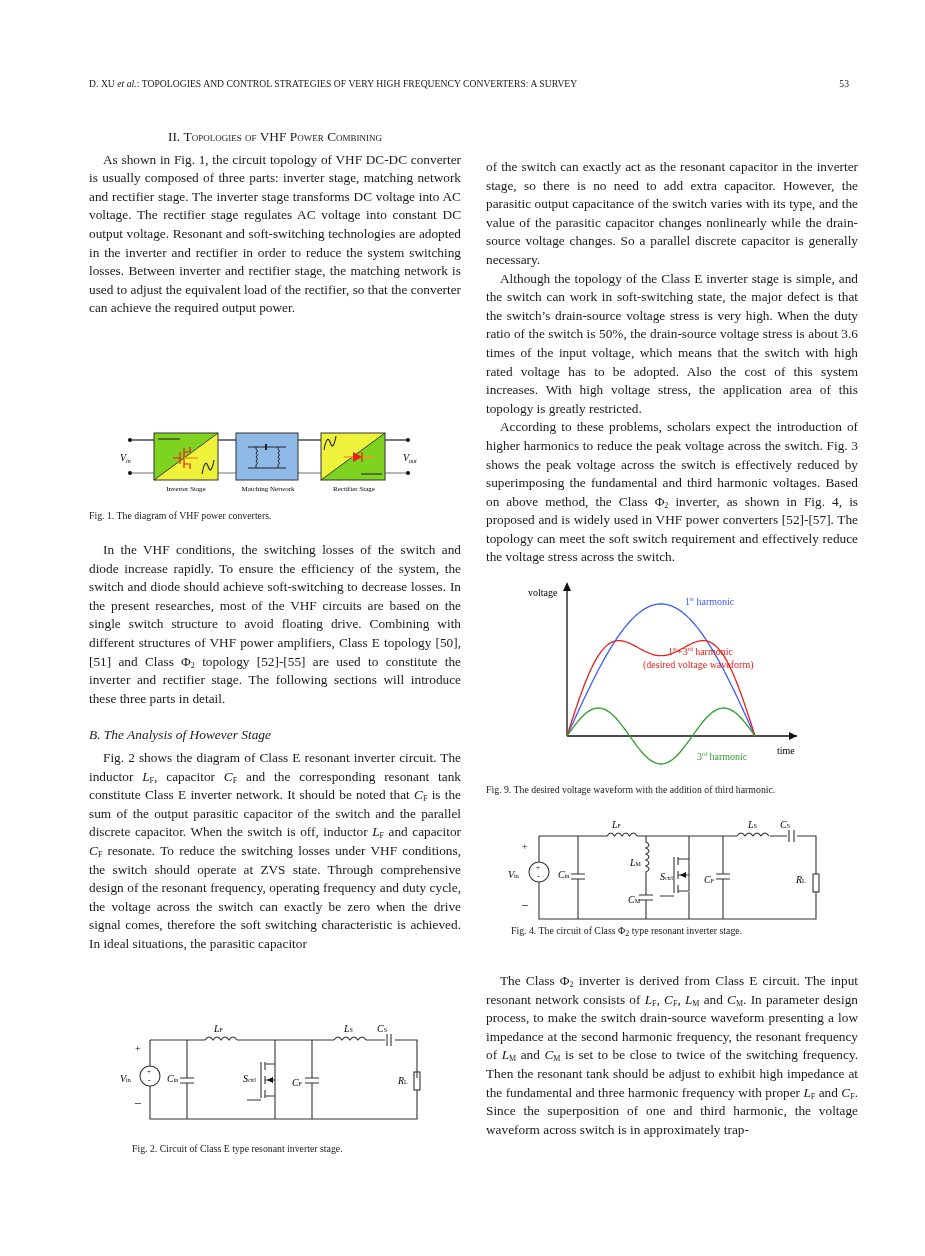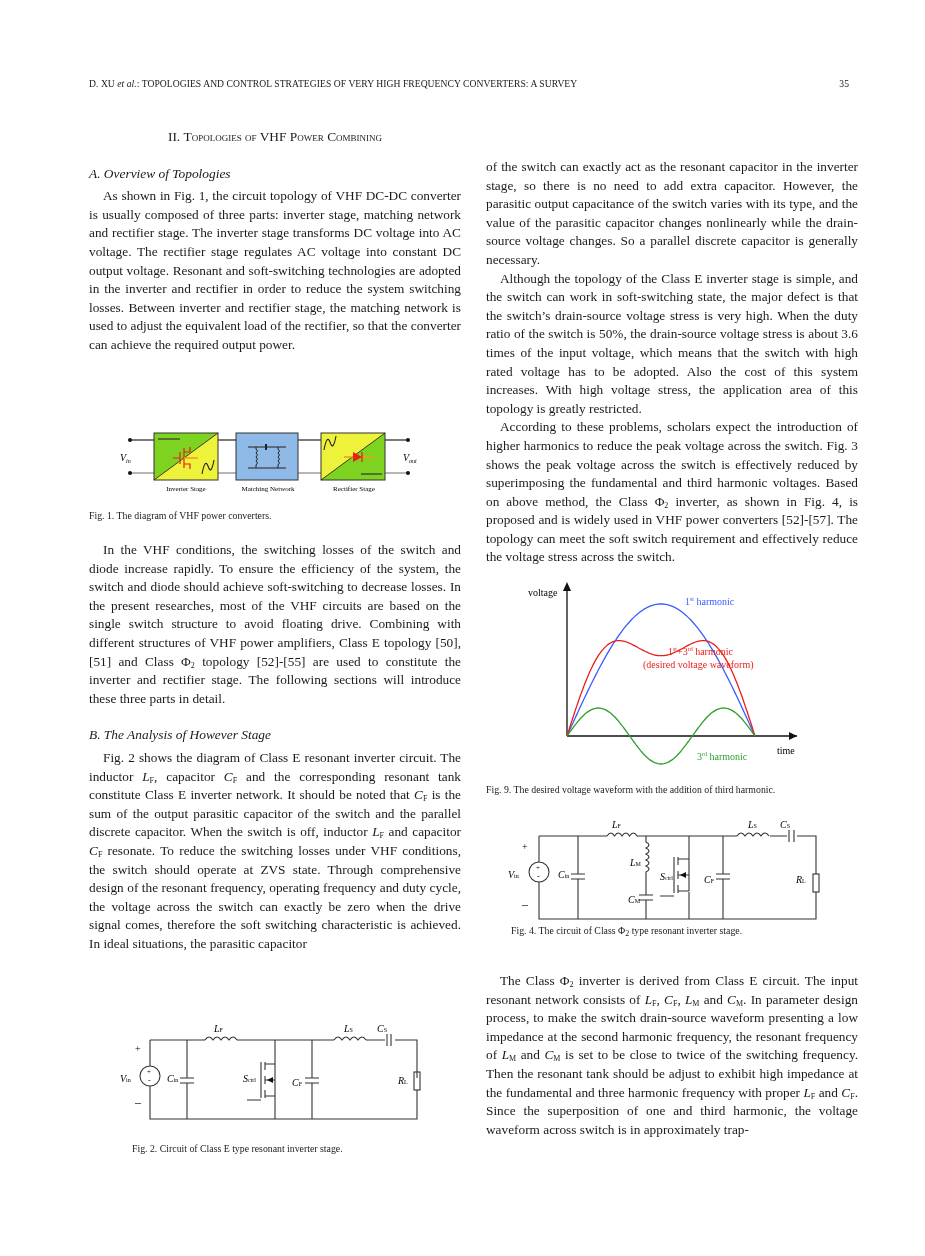--- a/index.html
+++ b/index.html
@@ -19,28 +19,27 @@
   i { font-style: italic; }
   sub { font-size: 8px; vertical-align: -2px; line-height: 0; font-style: normal; }
   .fig { position: absolute; }
   svg text { font-family: "Liberation Serif", serif; }
 </style>
 </head>
 <body>
 
 <div class="header">
   <span>D. XU </span><i>et al.</i><span>: TOPOLOGIES AND CONTROL STRATEGIES OF VERY HIGH FREQUENCY CONVERTERS: A SURVEY</span>
-  <span class="pg">35</span>
+  <span class="pg">53</span>
 </div>
 
 <div class="col left" style="top:110px;">
   <p class="sec-head" style="margin-top:18px;">
     <span>II. </span><span class="sc">Topologies of VHF Power Combining</span>
   </p>
-  <p class="subsec" style="margin-top:18px;">A. Overview of Topologies</p>
   <p class="indent" style="margin-top:4px;">As shown in Fig. 1, the circuit topology of VHF DC-DC converter is usually composed of three parts: inverter stage, matching network and rectifier stage. The inverter stage transforms DC voltage into AC voltage. The rectifier stage regulates AC voltage into constant DC output voltage. Resonant and soft-switching technologies are adopted in the inverter and rectifier in order to reduce the system switching losses. Between inverter and rectifier stage, the matching network is used to adjust the equivalent load of the rectifier, so that the converter can achieve the required output power.</p>
 </div>
 
 <div class="fig" style="left:118px; top:430px;">
   <svg width="310" height="70">
 
     <g stroke="#222" stroke-width="1.2">
       <line x1="12" y1="10" x2="36" y2="10"></line>
         <line x1="12" y1="43" x2="36" y2="43" stroke="#888"></line>
       <line x1="100" y1="10" x2="118" y2="10"></line>

